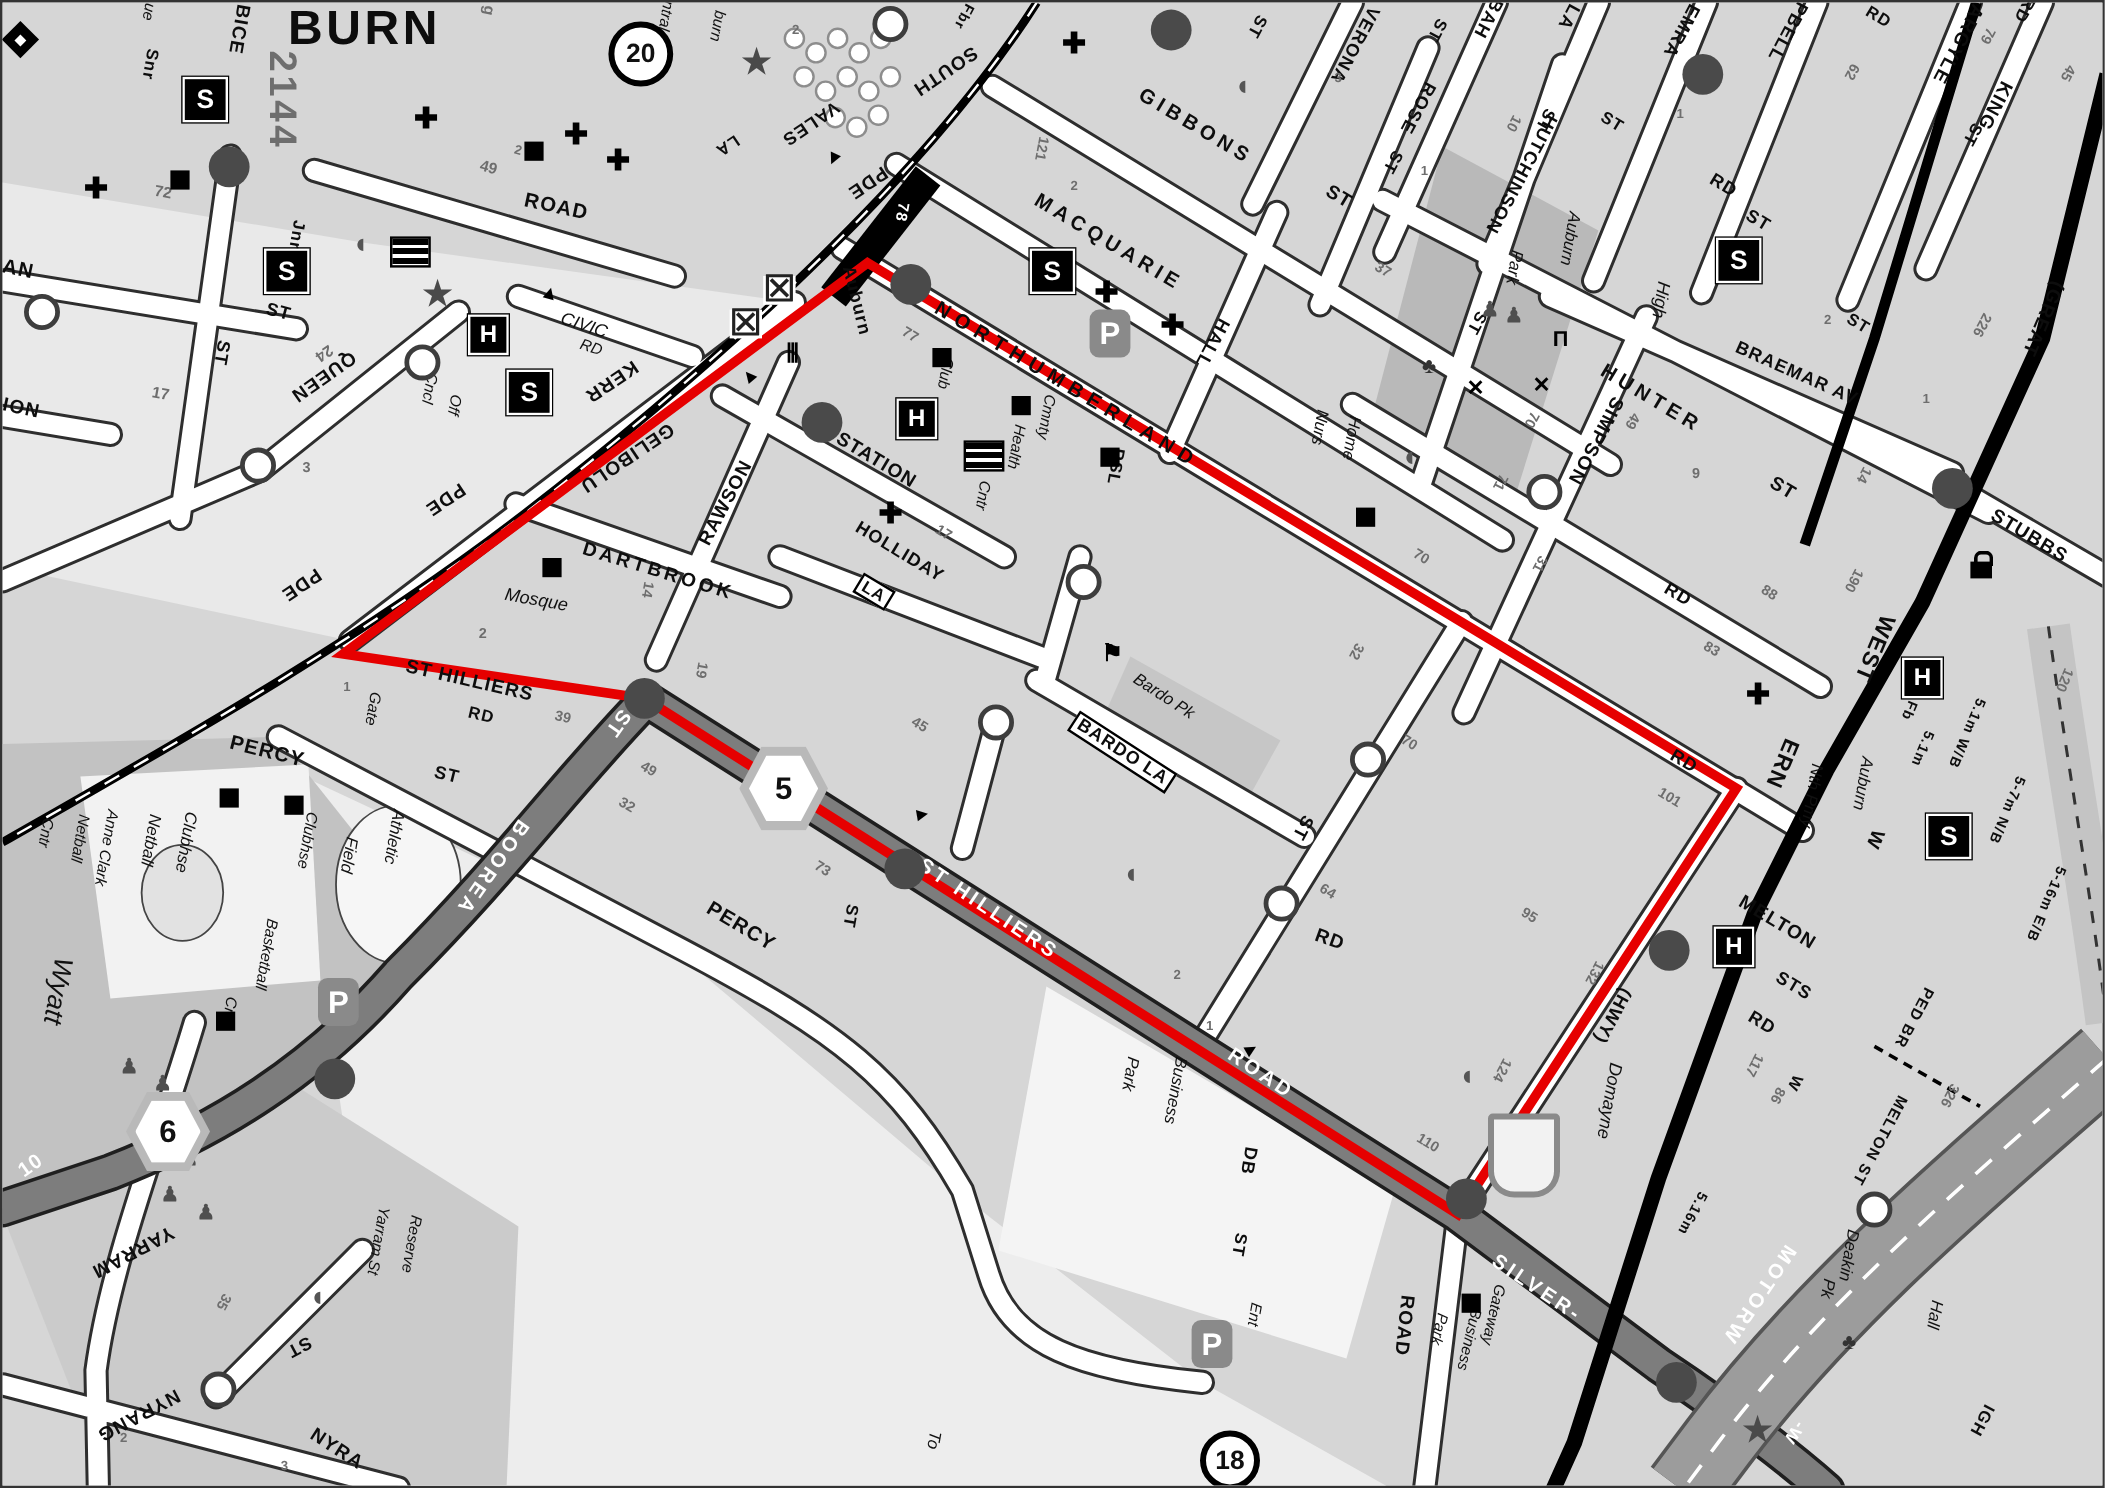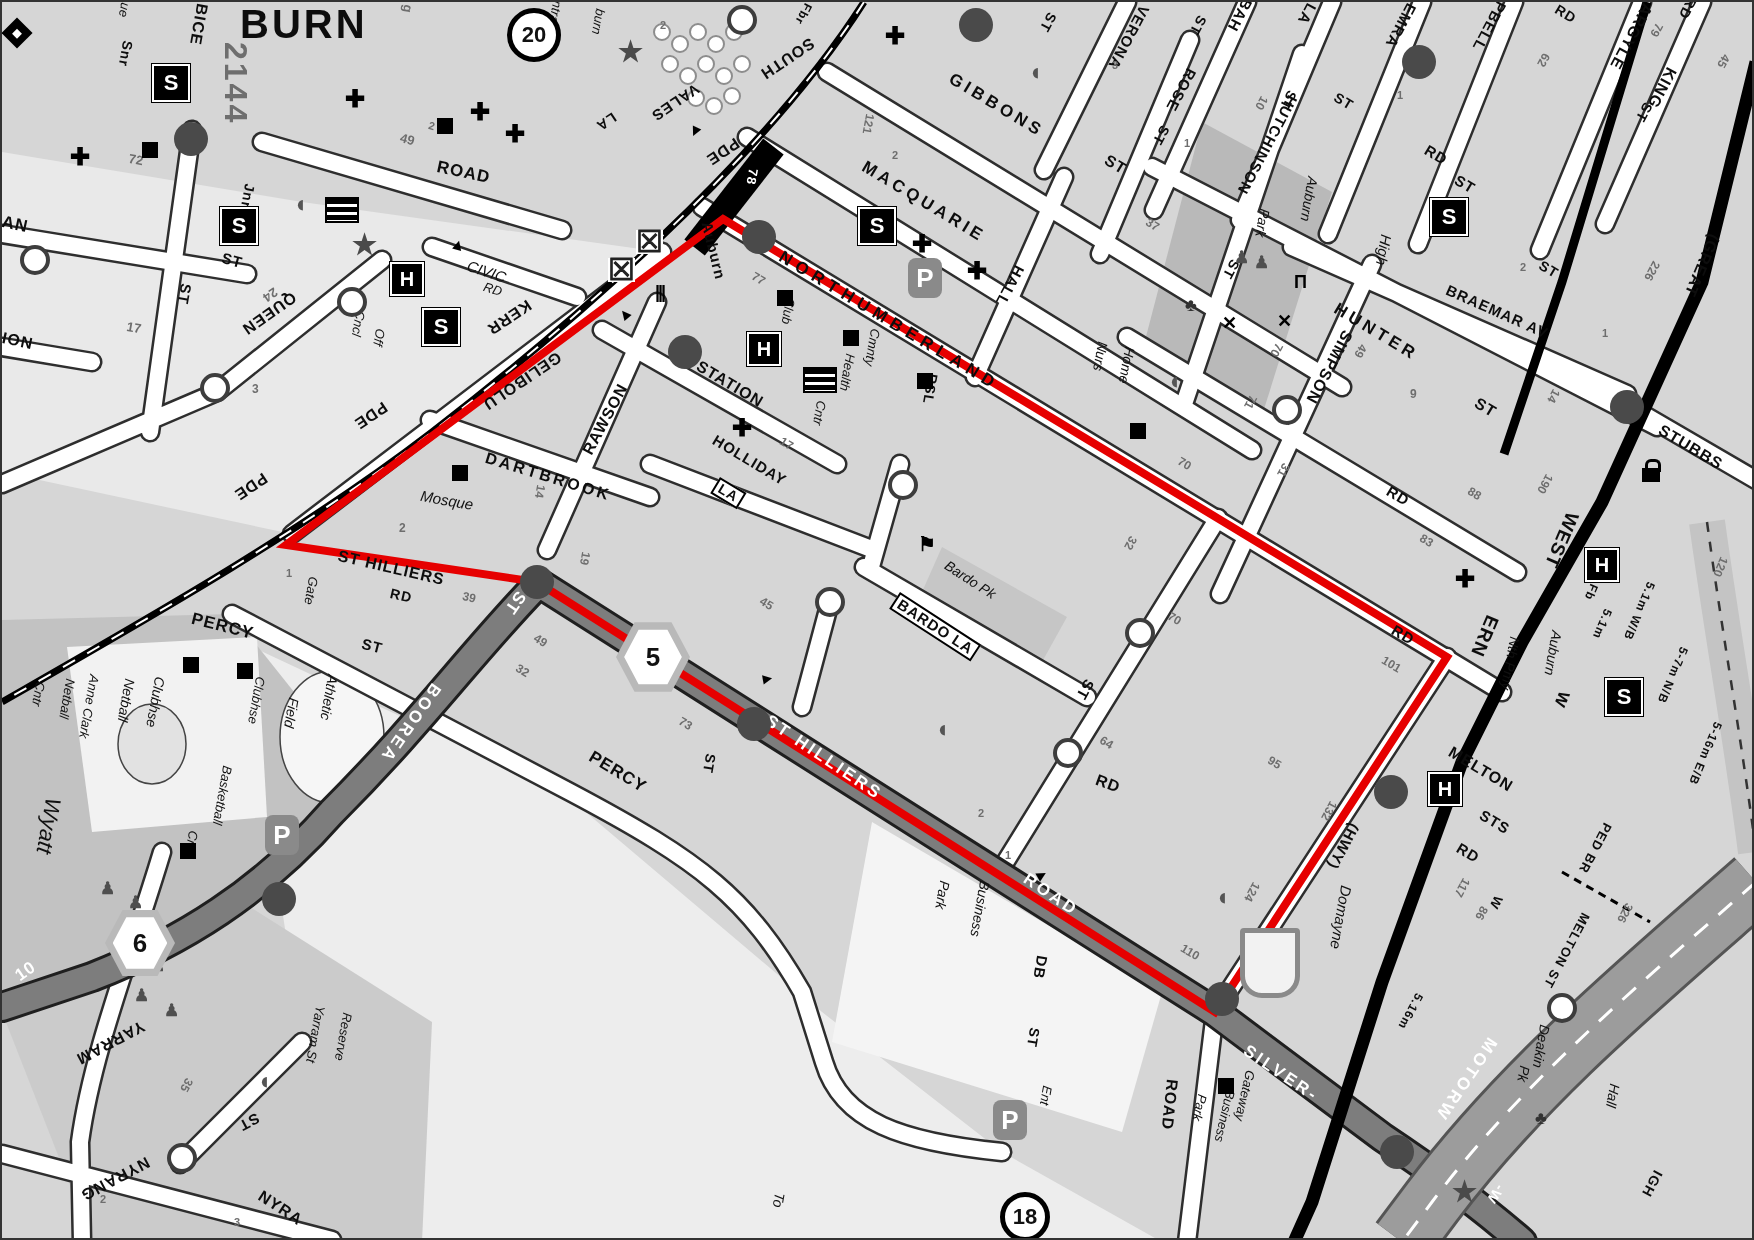--- a/index.html
+++ b/index.html
@@ -436,16 +436,16 @@
       <div class="rab" style="left: 1051px; top: 736px;"></div>
       <div class="rab" style="left: 1270px; top: 393px;"></div>
       <div class="rab" style="left: 1545px; top: 991px;"></div>
       <div class="rab" style="left: 165px; top: 1141px;"></div>
       <div class="shield hex" style="left: 103px; top: 906px; width: 70px; height: 70px;">
         <div class="in">6</div>
       </div>
       <div class="shield hex" style="left: 614px; top: 618px; width: 74px; height: 74px;">
         <div class="in">5</div>
       </div>
-      <div class="shield circ" style="left: 505px; top: 6px; width: 54px; height: 54px;">20</div>
+      <div class="shield circ" style="left: 505px; top: 16px; width: 54px; height: 54px;">20</div>
       <div class="shield circ" style="left: 998px; top: 1190px; width: 50px; height: 50px;">18</div>
     </div>
 </div>
 
 </body></html>

